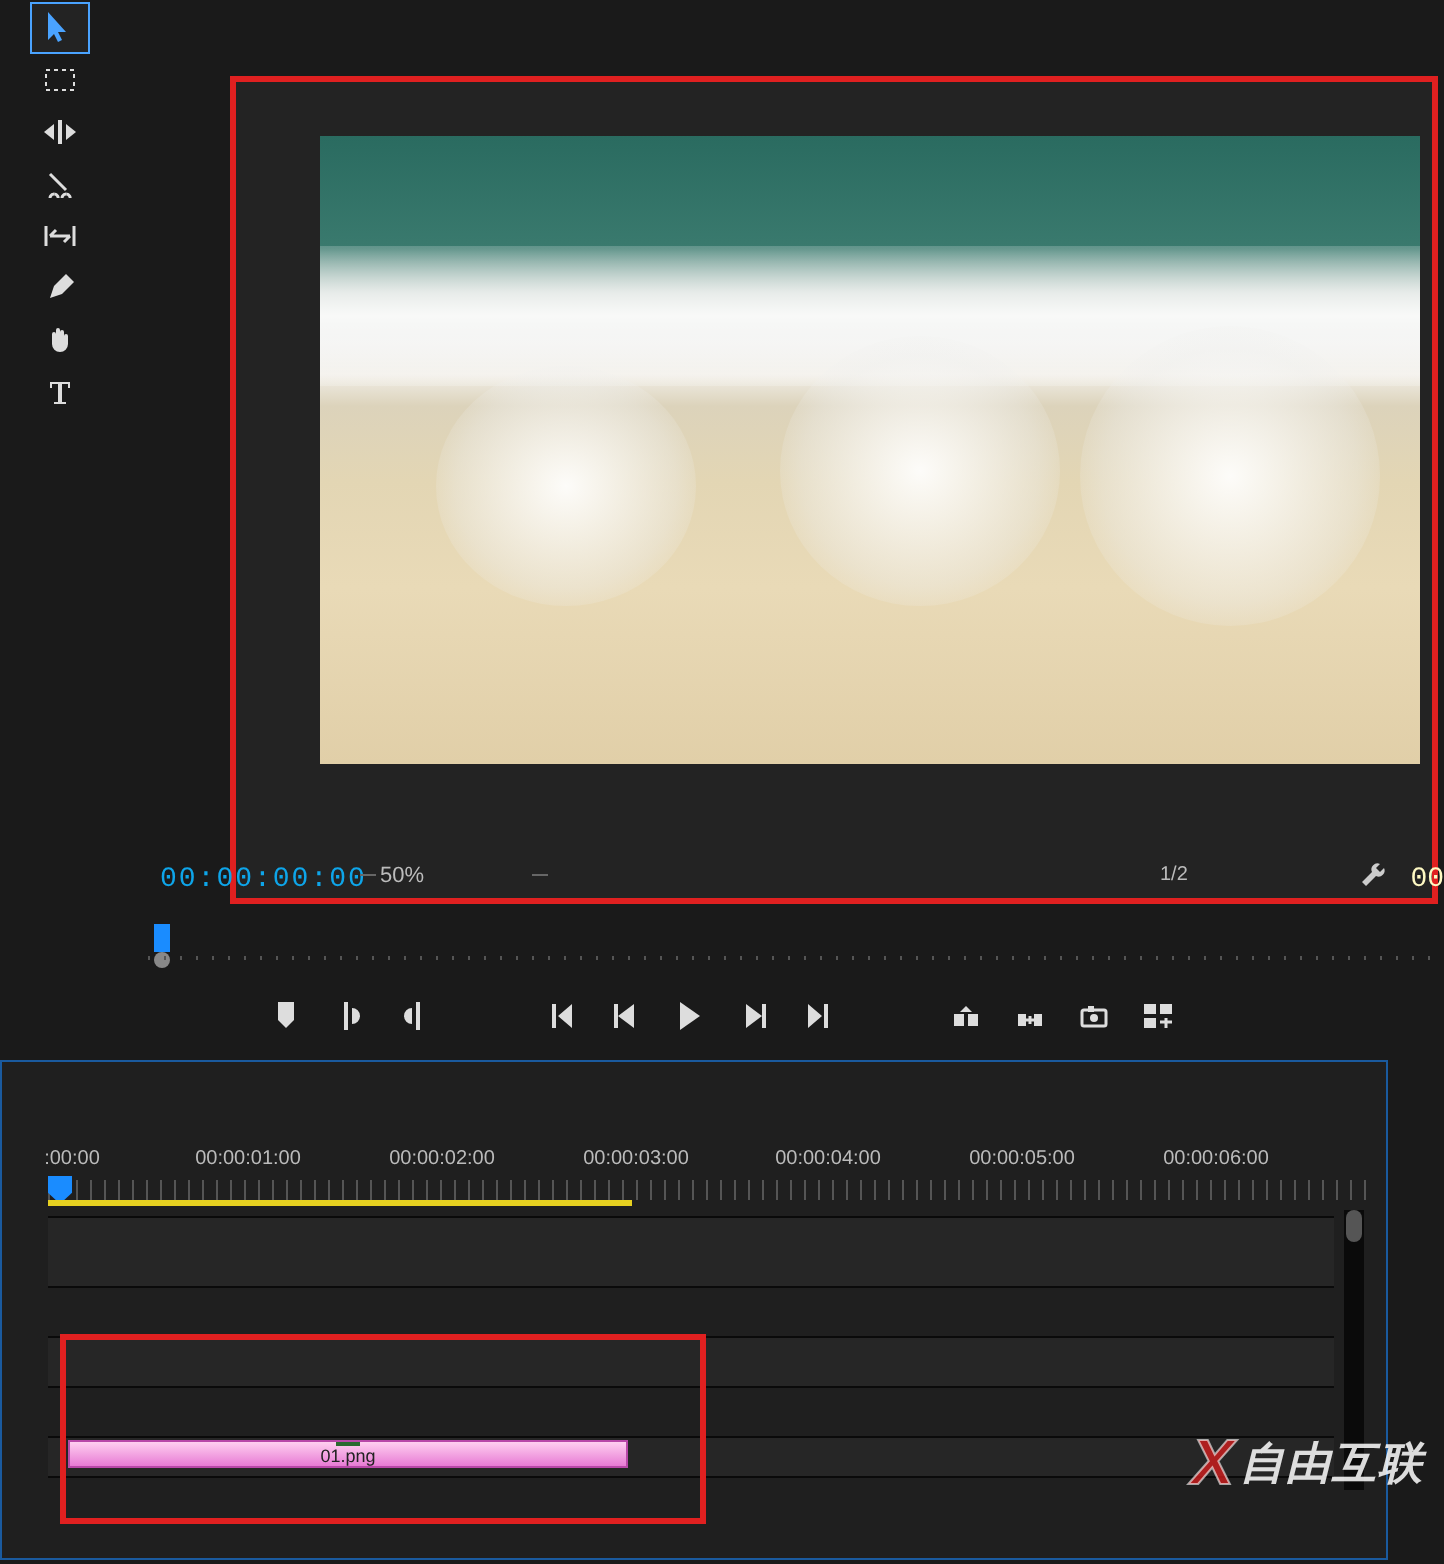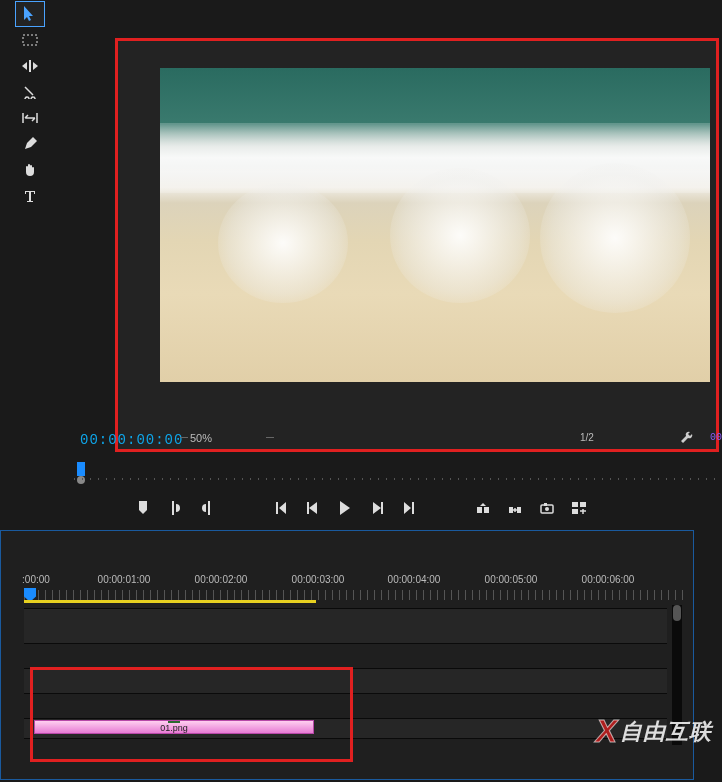--- a/index.html
+++ b/index.html
@@ -87,22 +87,22 @@
       top: 432px;
       color: #0ea5e9;
       font-size: 14px;
       font-family: "Courier New", monospace;
       letter-spacing: 1px;
     }
     .timecode-right {
       position: absolute;
       right: 0;
       top: 432px;
-      color: #8b5cf6;
-      font-size: 10px;
+      color: #fef9c3;
+      font-size: 14px;
       font-family: "Courier New", monospace;
     }
     
     .zoom-readout {
       position: absolute;
       left: 182px;
       top: 430px;
       width: 90px;
       height: 16px;
       font-size: 11px;

